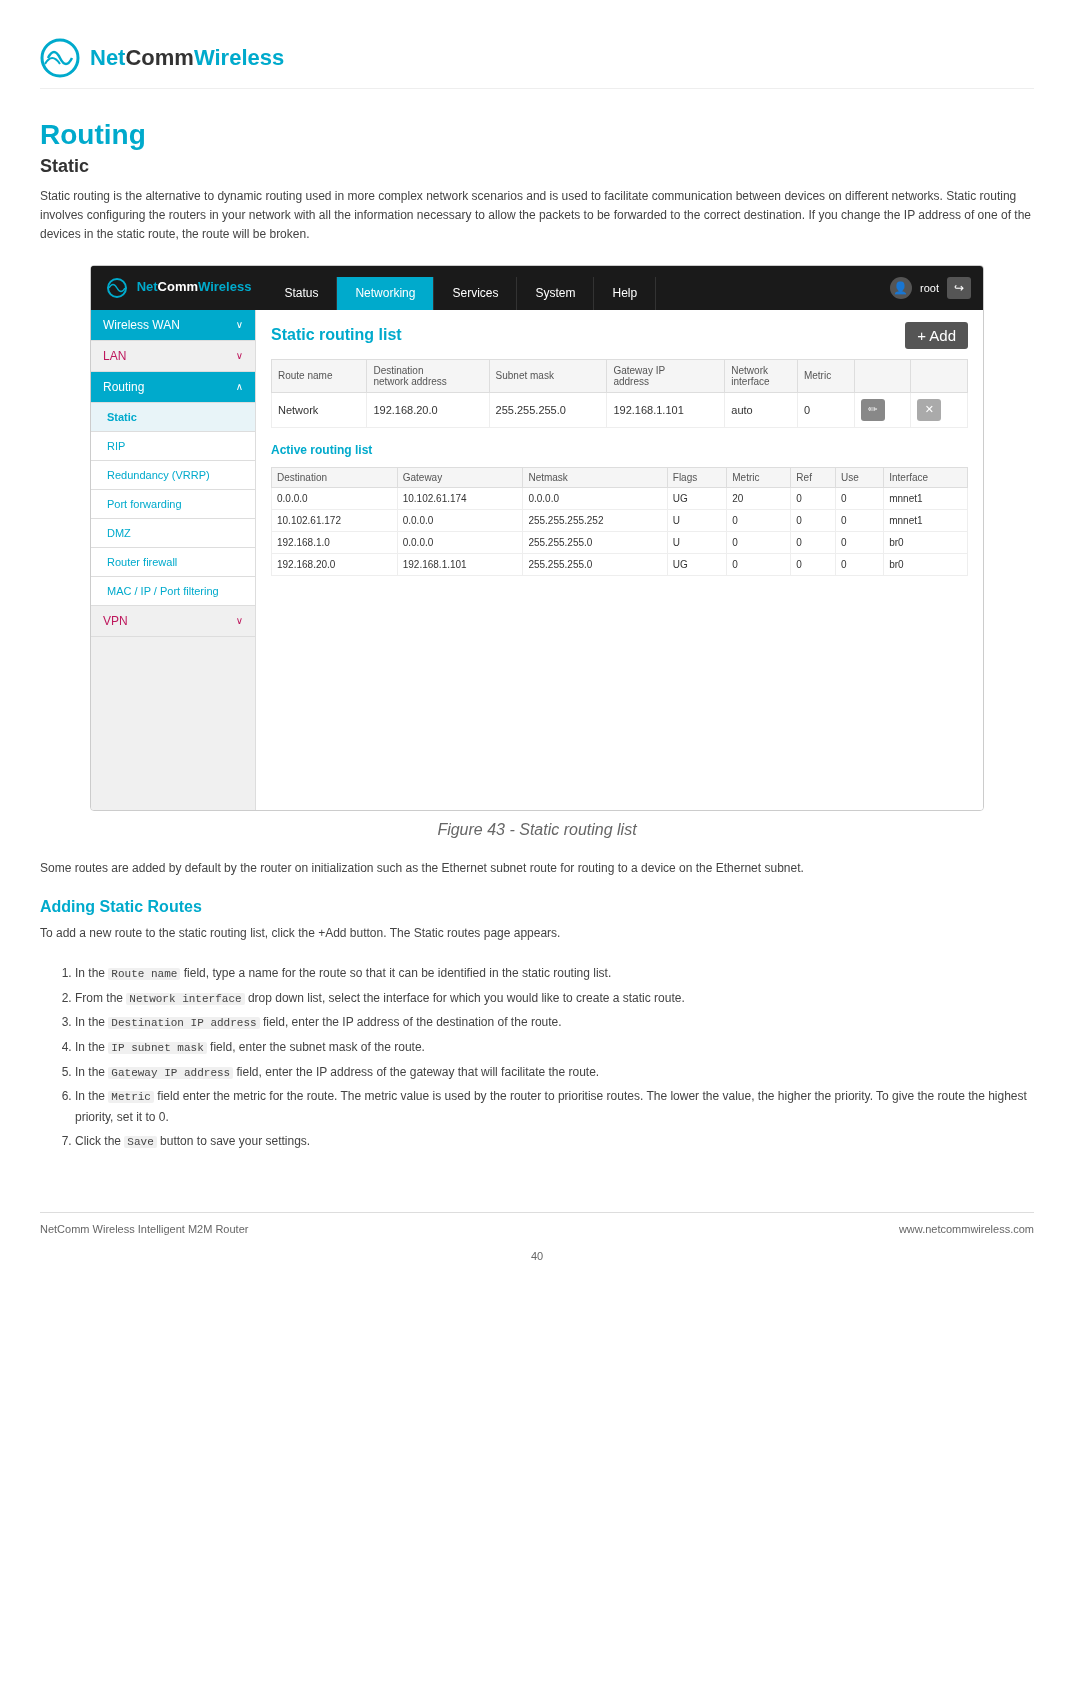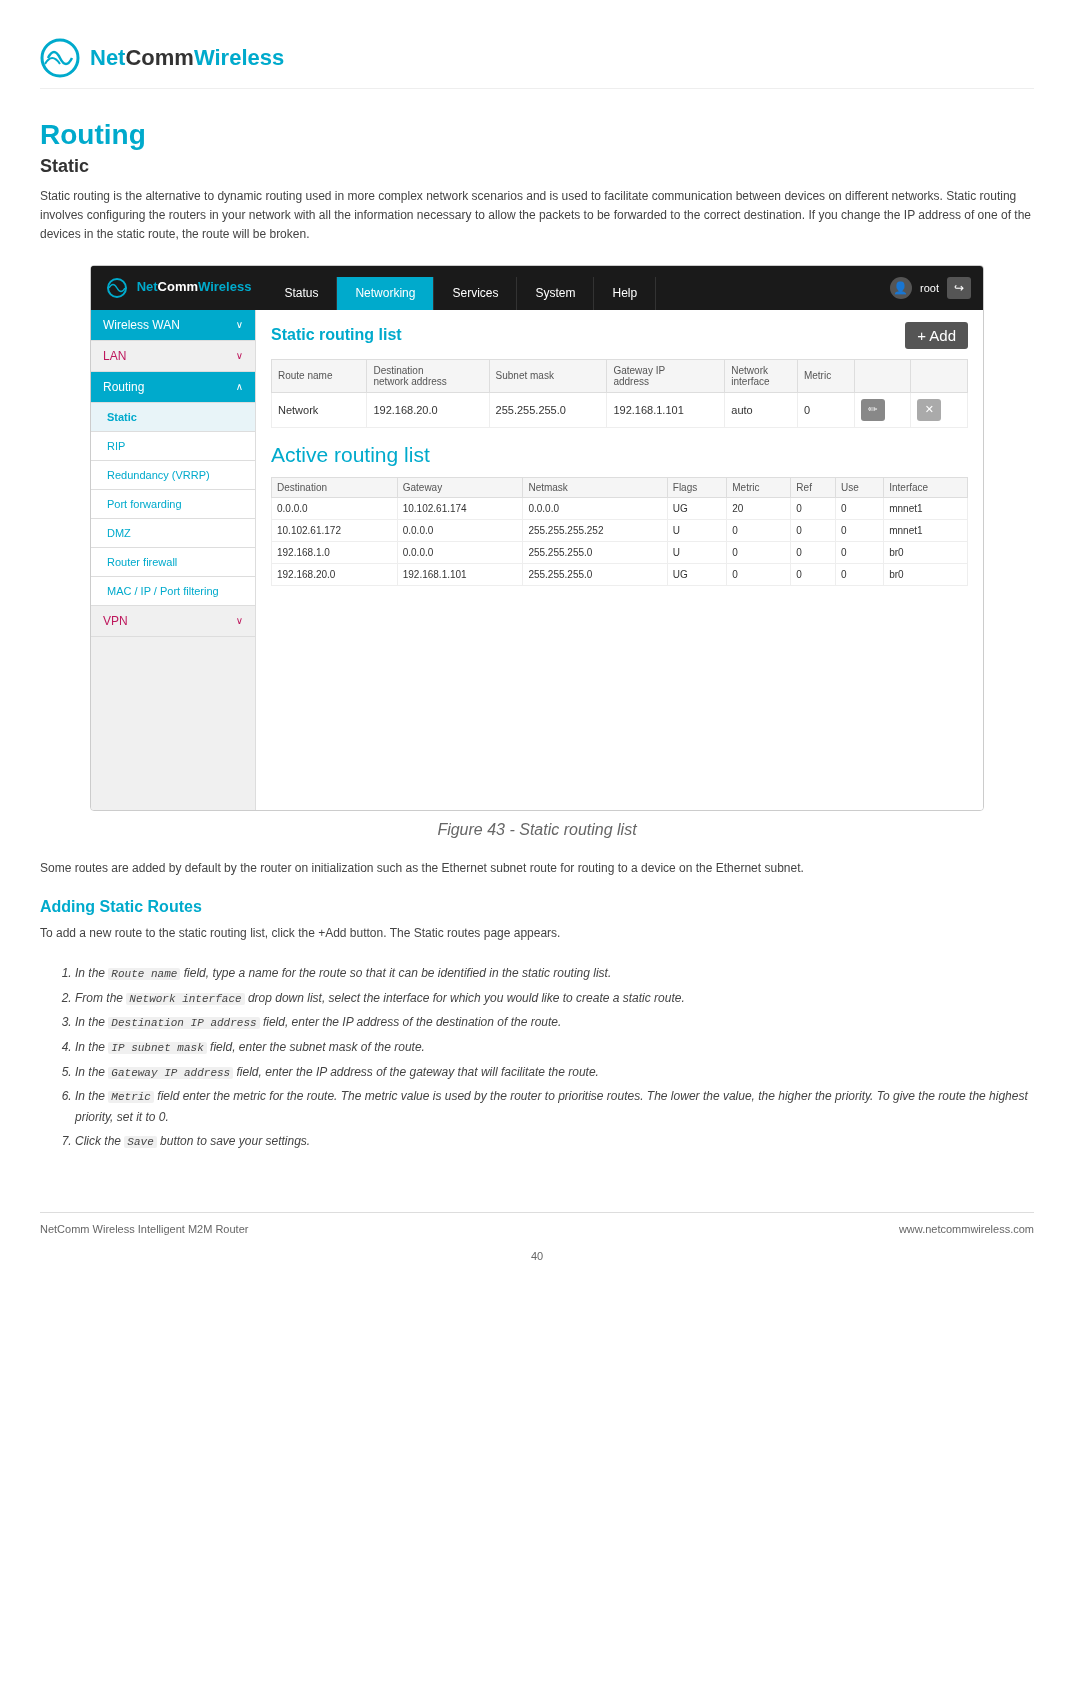--- a/index.html
+++ b/index.html
@@ -247,23 +247,23 @@
       cursor: pointer;
       font-size: 11px;
       margin-right: 3px;
     }
     .action-btn.del {
       background: #aaa;
     }
 
     
     .active-routing-title {
-      font-size: 21px;
+      font-size: 12px;
       color: #00aacc;
-      font-weight: normal;
+      font-weight: bold;
       margin-bottom: 10px;
     }
     .active-table {
       width: 100%;
       border-collapse: collapse;
       font-size: 10px;
     }
     .active-table th {
       background: #f5f5f5;
       border: 1px solid #ddd;
@@ -306,21 +306,20 @@
 
     .ordered-list {
       margin-left: 35px;
       margin-bottom: 20px;
     }
     .ordered-list li {
       font-size: 12px;
       color: #444;
       line-height: 1.7;
       margin-bottom: 4px;
-      font-style: italic;
     }
     .ordered-list li .term {
       font-family: 'Courier New', monospace;
       background: #f0f0f0;
       padding: 0 3px;
       border-radius: 2px;
       font-size: 11px;
     }
 
     

